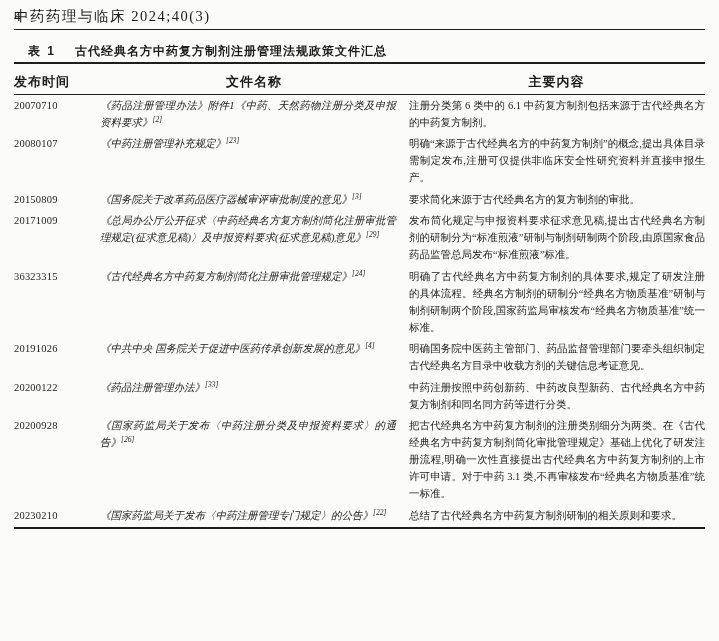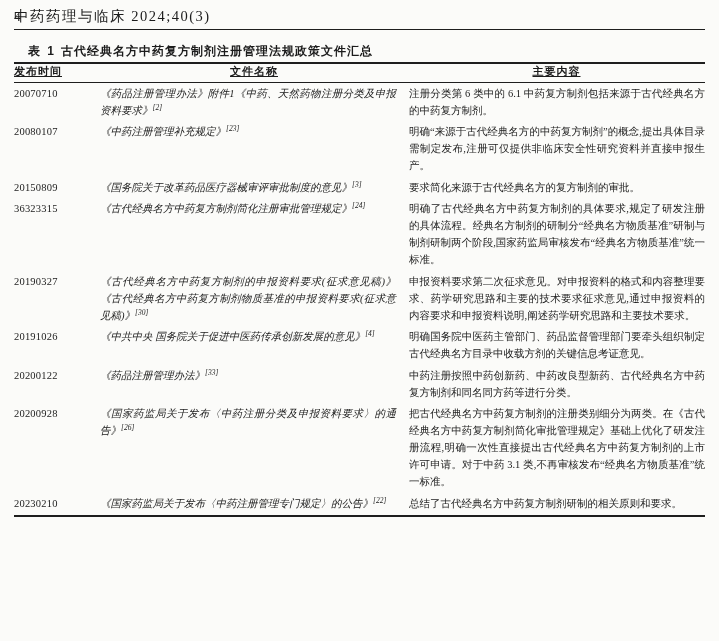--- a/index.html
+++ b/index.html
@@ -17,37 +17,36 @@
   .pagenum { position:absolute; left:0; top:3px; font-size:13.5px; }
   .jtitle  { text-align:left; font-size:14.5px; letter-spacing:1.5px; padding-top:1px; }
   .header-rule { position:absolute; top:29px; left:14px; width:691px; border-top:1.6px solid #1e1e1e; }
 
   
   .table-title {
     position:absolute; top:43px; left:28px;
     font-family:"Liberation Sans", sans-serif;
     font-weight:bold; font-size:12px; letter-spacing:1px;
   }
-  .table-title .tlabel { margin-right:5px; letter-spacing:2px; }
+  .table-title .tlabel { margin-right:19px; letter-spacing:2px; }
 
   
   table.policy {
     position:absolute; top:62px; left:14px; width:691px;
     border-collapse:collapse; table-layout:fixed;
     border-top:2px solid #1e1e1e; border-bottom:2px solid #1e1e1e;
     font-size:10.5px;
   }
   col.c1 { width:86px; }
   col.c2 { width:308px; }
   col.c3 { width:297px; }
   thead th {
     border-bottom:1px solid #1e1e1e;
-    font-weight:bold; font-size:11px; letter-spacing:1px;
-    padding:0 0 3px;
-    text-decoration:underline;
+    font-weight:bold; font-size:13px; letter-spacing:1px;
+    padding:9px 0 3px;
   }
   thead th.h-date { text-align:left; }
   thead th.h-name, thead th.h-content { text-align:center; }
   tbody td {
     vertical-align:top;
     padding:1.5px 0 3px;
     line-height:17px;
     text-align:justify;
     margin-left:6px;
   }
@@ -94,28 +93,28 @@
           <td class="c-date">20080107</td>
           <td class="c-name">《中药注册管理补充规定》<sup class="ref">[23]</sup></td>
           <td class="c-content">明确“来源于古代经典名方的中药复方制剂”的概念,提出具体目录需制定发布,注册可仅提供非临床安全性研究资料并直接申报生产。</td>
         </tr>
         <tr>
           <td class="c-date">20150809</td>
           <td class="c-name">《国务院关于改革药品医疗器械审评审批制度的意见》<sup class="ref">[3]</sup></td>
           <td class="c-content">要求简化来源于古代经典名方的复方制剂的审批。</td>
         </tr>
         <tr>
+          <td class="c-date">20171009</td>
+          <td class="c-name">《总局办公厅公开征求〈中药经典名方复方制剂简化注册审批管理规定(征求意见稿)〉及申报资料要求(征求意见稿)意见》<sup class="ref">[29]</sup></td>
+          <td class="c-content">发布简化规定与申报资料要求征求意见稿,提出古代经典名方制剂的研制分为“标准煎液”研制与制剂研制两个阶段,由原国家食品药品监管总局发布“标准煎液”标准。</td>
+        </tr>
+        <tr>
           <td class="c-date">36323315</td>
           <td class="c-name">《古代经典名方中药复方制剂简化注册审批管理规定》<sup class="ref">[24]</sup></td>
           <td class="c-content">明确了古代经典名方中药复方制剂的具体要求,规定了研发注册的具体流程。经典名方制剂的研制分“经典名方物质基准”研制与制剂研制两个阶段,国家药监局审核发布“经典名方物质基准”统一标准。</td>
-        </tr>
-        <tr>
-          <td class="c-date">20190327</td>
-          <td class="c-name">《古代经典名方中药复方制剂的申报资料要求(征求意见稿)》《古代经典名方中药复方制剂物质基准的申报资料要求(征求意见稿)》<sup class="ref">[30]</sup></td>
-          <td class="c-content">申报资料要求第二次征求意见。对申报资料的格式和内容整理要求、药学研究思路和主要的技术要求征求意见,通过申报资料的内容要求和申报资料说明,阐述药学研究思路和主要技术要求。</td>
         </tr>
         <tr>
           <td class="c-date">20191026</td>
           <td class="c-name">《中共中央 国务院关于促进中医药传承创新发展的意见》<sup class="ref">[4]</sup></td>
           <td class="c-content">明确国务院中医药主管部门、药品监督管理部门要牵头组织制定古代经典名方目录中收载方剂的关键信息考证意见。</td>
         </tr>
         <tr>
           <td class="c-date">20200122</td>
           <td class="c-name">《药品注册管理办法》<sup class="ref">[33]</sup></td>
           <td class="c-content">中药注册按照中药创新药、中药改良型新药、古代经典名方中药复方制剂和同名同方药等进行分类。</td>

